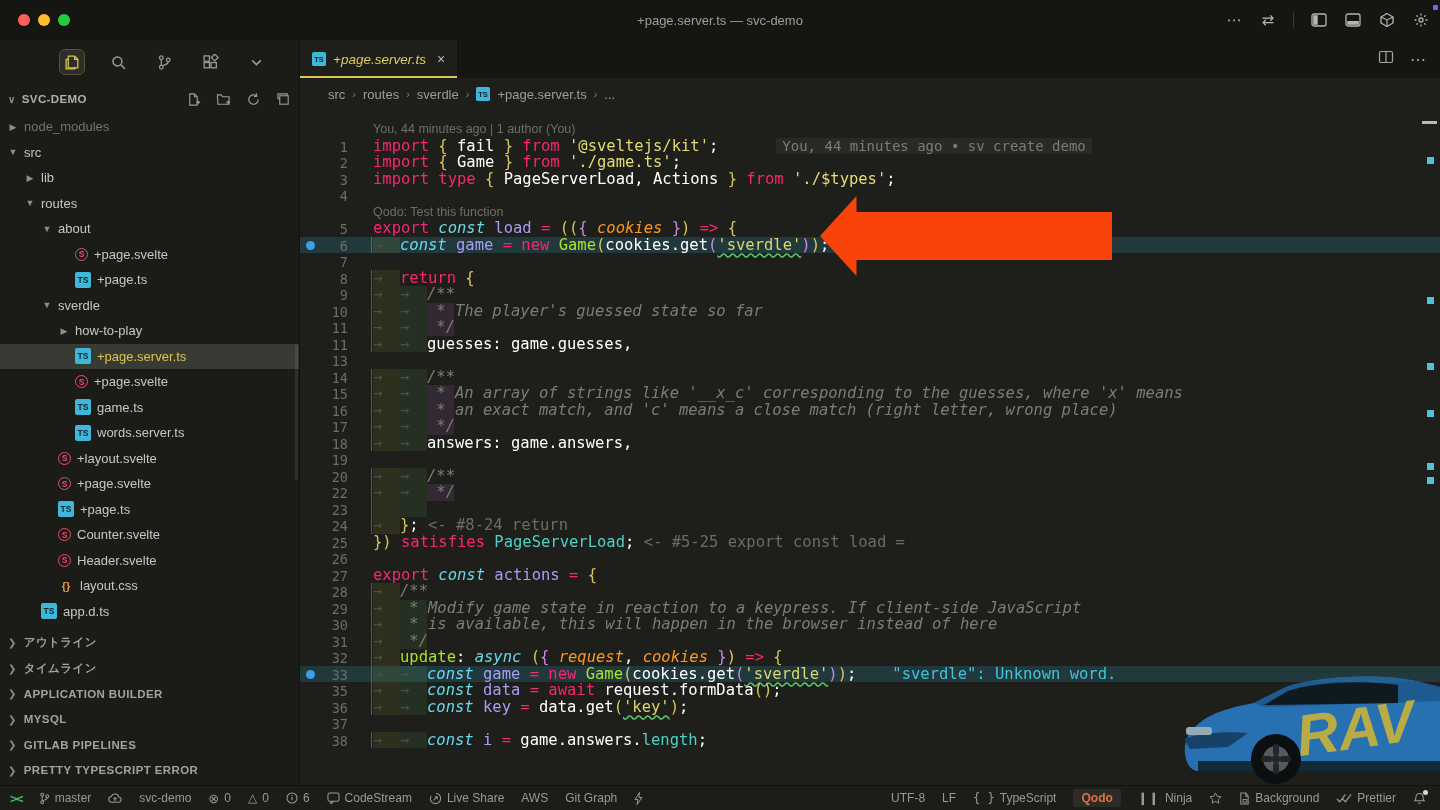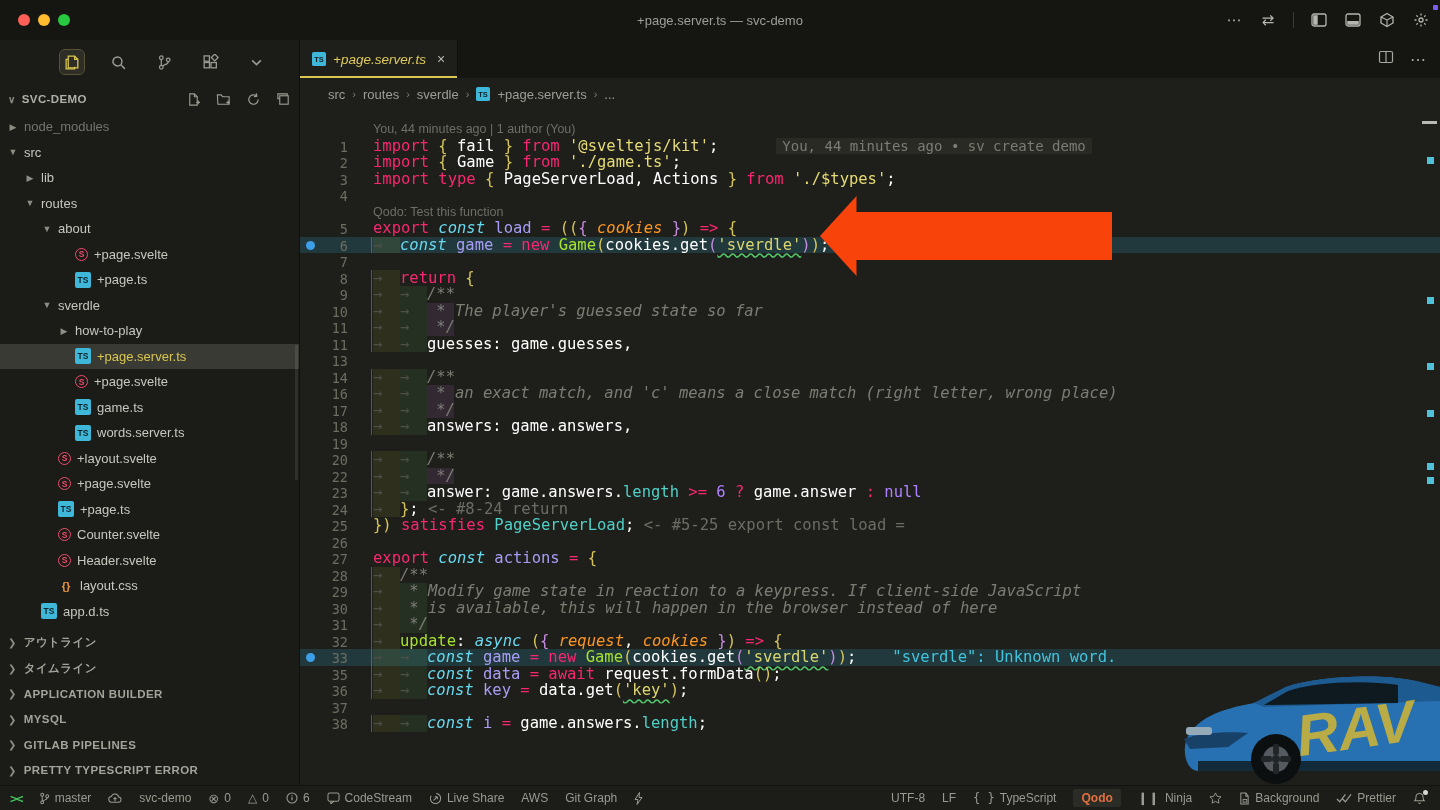--- a/index.html
+++ b/index.html
@@ -481,20 +481,28 @@
             <div class="tint t1" style="left: 100px;"></div>
             <div class="guide"></div>
             <div class="gut">14</div>
             <div class="ctext"><span class="tabgap">→</span><span class="tabgap">→</span><span class="cmt">/**</span></div>
           </div>
           <div class="crow">
             <div class="tint t0" style="left: 73px;"></div>
             <div class="tint t1" style="left: 100px;"></div>
             <div class="tint t2" style="left: 127px;"></div>
             <div class="guide"></div>
+            <div class="gut">15</div>
+            <div class="ctext"><span class="tabgap">→</span><span class="tabgap">→</span><span class="cmt"> * An array of strings like '__x_c' corresponding to the guesses, where 'x' means</span></div>
+          </div>
+          <div class="crow">
+            <div class="tint t0" style="left: 73px;"></div>
+            <div class="tint t1" style="left: 100px;"></div>
+            <div class="tint t2" style="left: 127px;"></div>
+            <div class="guide"></div>
             <div class="gut">16</div>
             <div class="ctext"><span class="tabgap">→</span><span class="tabgap">→</span><span class="cmt"> * an exact match, and 'c' means a close match (right letter, wrong place)</span></div>
           </div>
           <div class="crow">
             <div class="tint t0" style="left: 73px;"></div>
             <div class="tint t1" style="left: 100px;"></div>
             <div class="tint t2" style="left: 127px;"></div>
             <div class="guide"></div>
             <div class="gut">17</div>
             <div class="ctext"><span class="tabgap">→</span><span class="tabgap">→</span><span class="cmt"> */</span></div>
@@ -523,21 +531,20 @@
             <div class="tint t2" style="left: 127px;"></div>
             <div class="guide"></div>
             <div class="gut">22</div>
             <div class="ctext"><span class="tabgap">→</span><span class="tabgap">→</span><span class="cmt"> */</span></div>
           </div>
           <div class="crow">
             <div class="tint t0" style="left: 73px;"></div>
             <div class="tint t1" style="left: 100px;"></div>
             <div class="guide"></div>
             <div class="gut">23</div>
-            <div class="ctext"><span class="tabgap">→</span><span class="tabgap">→</span><span class="pln">answer: game.answers.</span><span class="typ">length</span><span class="kw"> &gt;= </span><span class="num">6</span><span class="kw"> ? </span><span class="pln">game.answer </span><span class="kw">: </span><span class="num">null</span></div>
           </div>
           <div class="crow">
             <div class="tint t0" style="left: 73px;"></div>
             <div class="guide"></div>
             <div class="gut">24</div>
             <div class="ctext"><span class="tabgap">→</span><span class="brk">}</span><span class="pln">;</span><span class="hint"> &lt;- #8-24 return</span></div>
           </div>
           <div class="crow">
             <div class="gut">25</div>
             <div class="ctext"><span class="brk">})</span><span class="kw"> satisfies </span><span class="typ">PageServerLoad</span><span class="pln">;</span><span class="hint"> &lt;- #5-25 export const load =</span></div>

